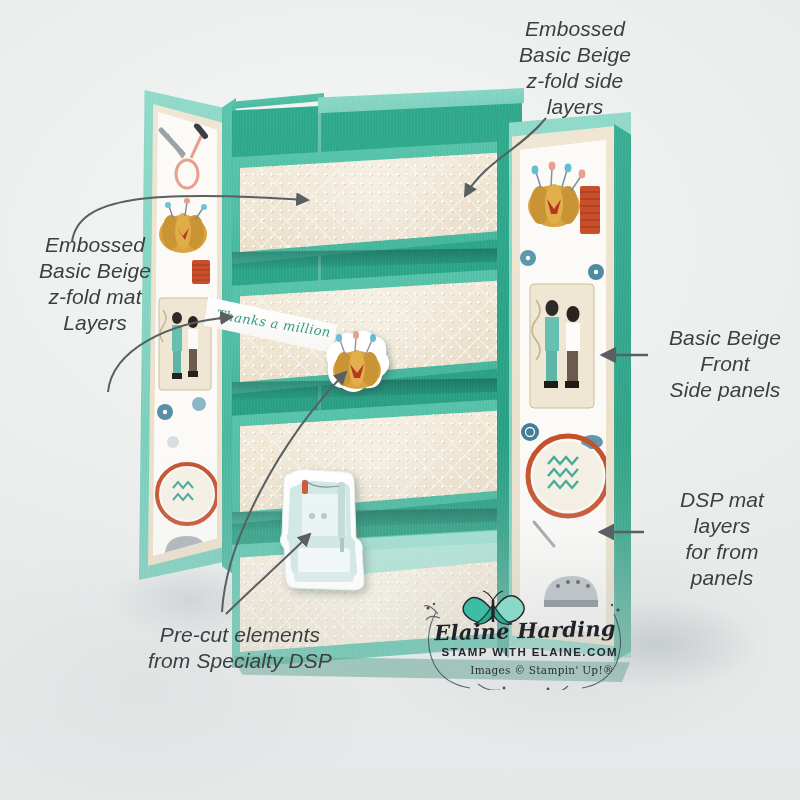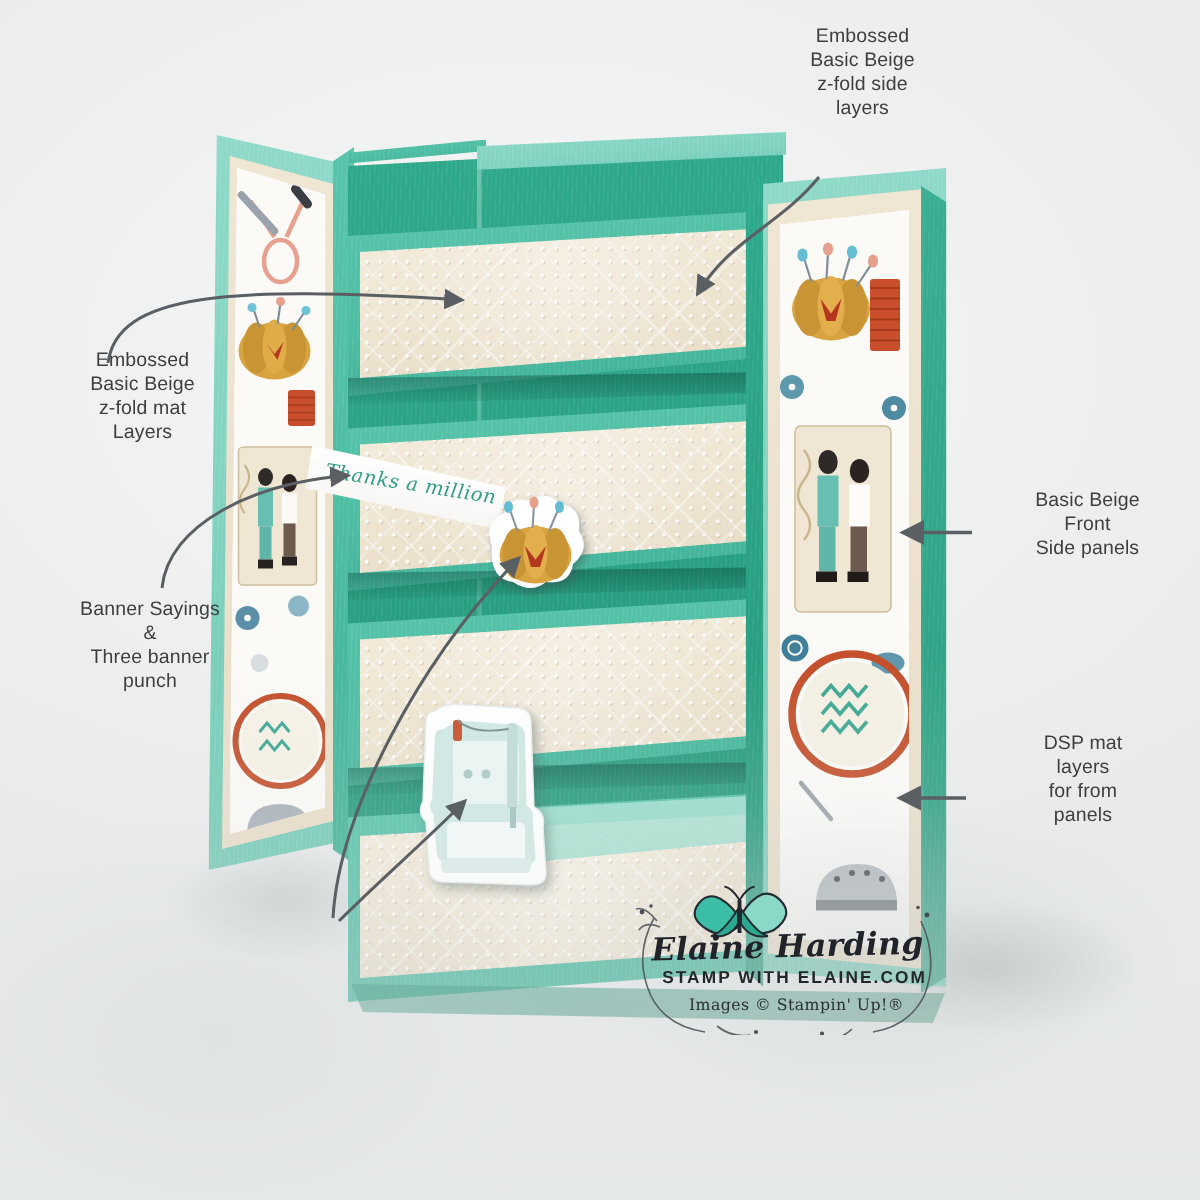--- a/index.html
+++ b/index.html
@@ -19,22 +19,22 @@
   .surface-shade{
     position:absolute;inset:0;pointer-events:none;
     background:
       radial-gradient(ellipse 300px 160px at 72% 80%, rgba(190,197,197,.30), rgba(190,197,197,0) 70%),
       radial-gradient(ellipse 320px 200px at 18% 86%, rgba(198,204,204,.22), rgba(198,204,204,0) 72%),
       linear-gradient(to bottom, rgba(255,255,255,0) 55%, rgba(228,231,231,.55) 100%);
   }
 
   
   .anno{
-    position:absolute;color:#3c3f41;font-size:13px;line-height:1.24;
-    letter-spacing:.1px;white-space:pre-line;
+    position:absolute;color:#3c3f41;font-size:21px;line-height:1.24;
+    letter-spacing:.1px;white-space:pre-line;font-style:italic;
   }
   .anno.c{text-align:center;}
 
   
   #leaders{position:absolute;inset:0;pointer-events:none;}
 
   
   #card{position:absolute;left:0;top:0;width:800px;height:800px;}
 
   .pc{position:absolute;} 
@@ -122,21 +122,21 @@
     position:absolute;left:14px;top:40px;width:186px;text-align:center;
     font-family:"DejaVu Serif", serif;font-weight:bold;font-style:italic;
     font-size:21px;color:#20242a;letter-spacing:.2px;
     transform:rotate(-1.5deg);
   }
   #wm-site{
     position:absolute;left:14px;top:68px;width:186px;text-align:right;
     font-size:11.5px;font-weight:bold;color:#23272c;letter-spacing:1.4px;
   }
   #wm-credit{
-    position:absolute;left:20px;top:86px;width:186px;text-align:center;
+    position:absolute;left:31px;top:86px;width:186px;text-align:center;
     font-family:"DejaVu Serif", serif;font-size:10.5px;color:#2a2f35;
     letter-spacing:.3px;
   }
 </style>
 </head>
 <body>
 
 <div id="stage">
 
   <div id="card">
@@ -472,34 +472,32 @@
   <div class="anno c" style="left:486px;top:16px;width:178px;">Embossed
 Basic Beige
 z-fold side
 layers</div>
 
   <div class="anno c" style="left:12px;top:232px;width:166px;">Embossed
 Basic Beige
 z-fold mat
 Layers</div>
 
-  <div class="anno c" style="left:6px;top:398px;width:188px;">Banner Sayings
-&amp;
-Three banner
-punch</div>
 
   <div class="anno c" style="left:652px;top:325px;width:146px;">Basic Beige
 Front
 Side panels</div>
 
   <div class="anno c" style="left:648px;top:487px;width:148px;">DSP mat
 layers
 for from
 panels</div>
 
+  <div class="anno c" style="left:128px;top:622px;width:224px;">Pre-cut elements
+from Specialty DSP</div>
 
   <div id="watermark">
     <svg viewBox="0 0 212 112" style="position:absolute;inset:0;">
       <g fill="none" stroke="#4a4f55" stroke-width="1.1" opacity=".85">
         <path d="M18 34 q-14 26 -2 52 q10 20 36 24"></path>
         <path d="M196 36 q12 26 2 50 q-10 20 -34 24"></path>
         <path d="M20 36 q-8 -10 -14 -8"></path>
           <path d="M22 40 q-10 -4 -14 2"></path>
         <path d="M60 106 q10 8 22 6"></path>
           <path d="M150 108 q-8 8 -20 6"></path>

